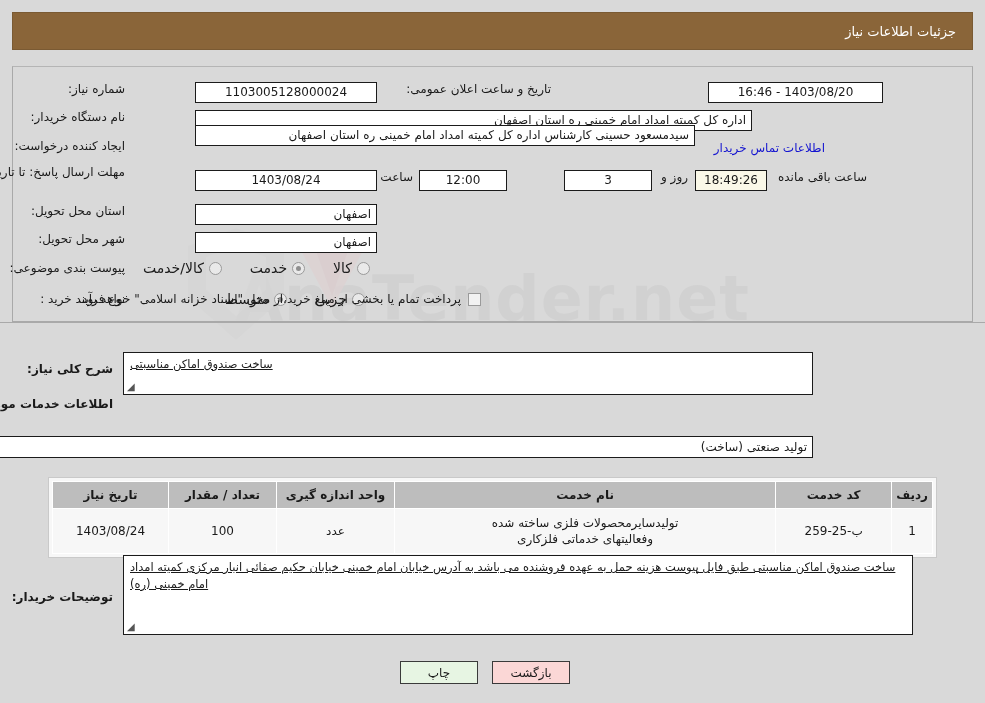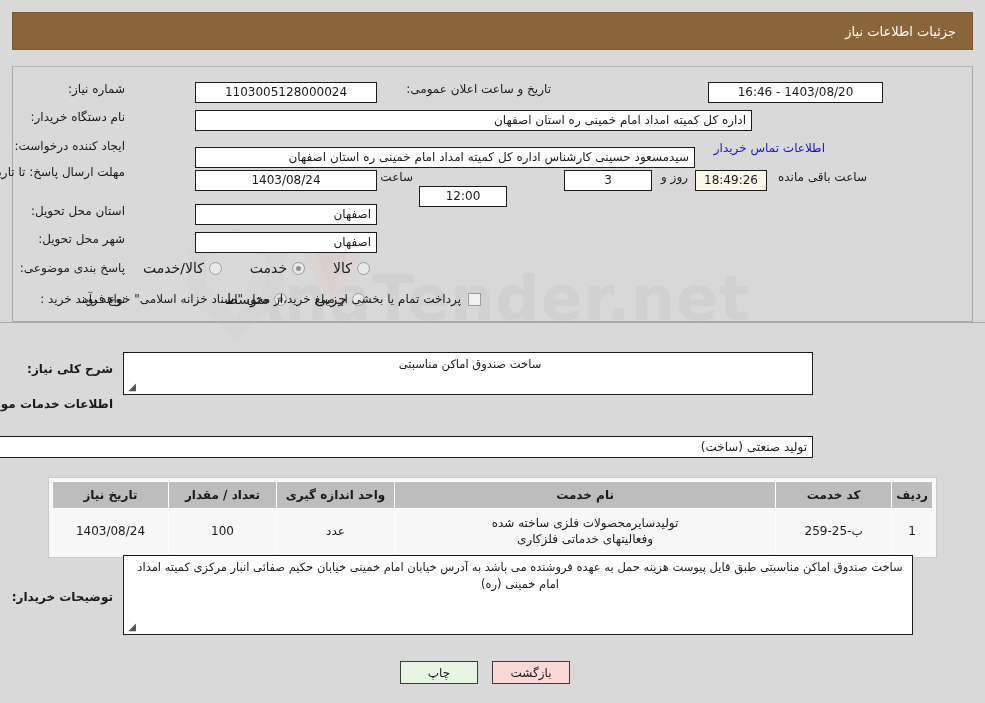--- a/index.html
+++ b/index.html
@@ -172,23 +172,24 @@
   }
 
   
   .ta {
     border: 1px solid #1b1b1b;
     background: #ffffff;
     font-size: 11.5px;
     line-height: 17px;
     padding: 3px 2px 0 6px;
     color: #1a1a1a;
-    text-align: center;
+    text-align: left;
     position: relative;
     overflow: hidden;
+    text-decoration: underline;
   }
   .ta .grip {
     position: absolute;
     left: 3px; bottom: 2px;
     width: 10px; height: 10px;
     color: #555;
     font-size: 10px;
     line-height: 10px;
   }
 
@@ -277,38 +278,38 @@
   <div class="row" style="top:110px; right:860px;">
     <span class="lbl">نام دستگاه خریدار:</span>
   </div>
   <div class="row" style="top:110px; right:233px;border-radius:7px;">
     <div class="fld right" style="width:557px;">اداره کل کمیته امداد امام خمینی  ره  استان اصفهان</div>
   </div>
 
   <div class="row" style="top:139px; right:860px;">
     <span class="lbl">ایجاد کننده درخواست:</span>
   </div>
-  <div class="row" style="top:147px; right:290px;border-radius:9px;">
+  <div class="row" style="top:125px; right:290px;border-radius:9px;">
     <div class="fld right" style="width:500px;">سیدمسعود حسینی کارشناس اداره کل کمیته امداد امام خمینی  ره  استان اصفهان</div>
   </div>
   <div class="row" style="top:141px; right:160px;">
     <a class="link" href="#">اطلاعات تماس خریدار</a>
   </div>
 
   <div class="row" style="top:164px; right:860px; width:116px; display:block; line-height:16px;">
     <span class="lbl">مهلت ارسال پاسخ: تا تاریخ:</span>
   </div>
   <div class="row" style="top:170px; right:608px;">
     <div class="fld" style="width:182px;">1403/08/24</div>
   </div>
   <div class="row" style="top:170px; right:572px;">
     <span class="lbl">ساعت</span>
   </div>
   <div class="row" style="top:170px; right:478px;">
-    <div class="fld" style="width:88px;margin-top:16px;">12:00</div>
+    <div class="fld" style="width:88px;">12:00</div>
   </div>
   <div class="row" style="top:170px; right:333px;">
     <div class="fld" style="width:88px;">3</div>
   </div>
   <div class="row" style="top:170px; right:297px;">
     <span class="lbl">روز و</span>
   </div>
   <div class="row" style="top:170px; right:218px;">
     <div class="fld cream" style="width:72px;">18:49:26</div>
   </div>
@@ -324,21 +325,21 @@
   </div>
 
   <div class="row" style="top:232px; right:860px;">
     <span class="lbl">شهر محل تحویل:</span>
   </div>
   <div class="row" style="top:232px; right:608px;">
     <div class="fld right" style="width:182px;">اصفهان</div>
   </div>
 
   <div class="row" style="top:261px; right:860px;">
-    <span class="lbl">پاسخ بندی موضوعی:</span>
+    <span class="lbl">پیوست بندی موضوعی:</span>
   </div>
   <div class="row" style="top:260px; right:615px; gap:28px;">
     <label class="radio-item">
       <span class="radio"></span>
       <span class="rtext">کالا</span>
     </label>
     <label class="radio-item">
       <span class="radio checked"></span>
       <span class="rtext">خدمت</span>
     </label>

